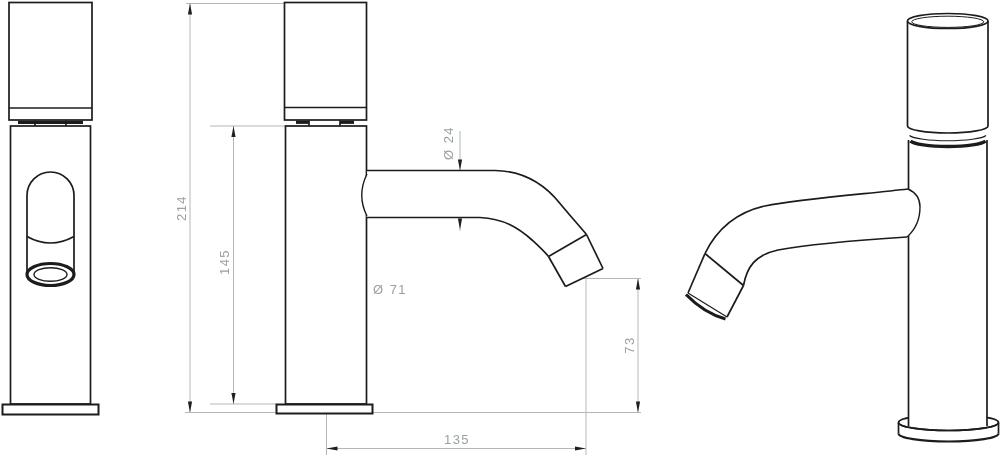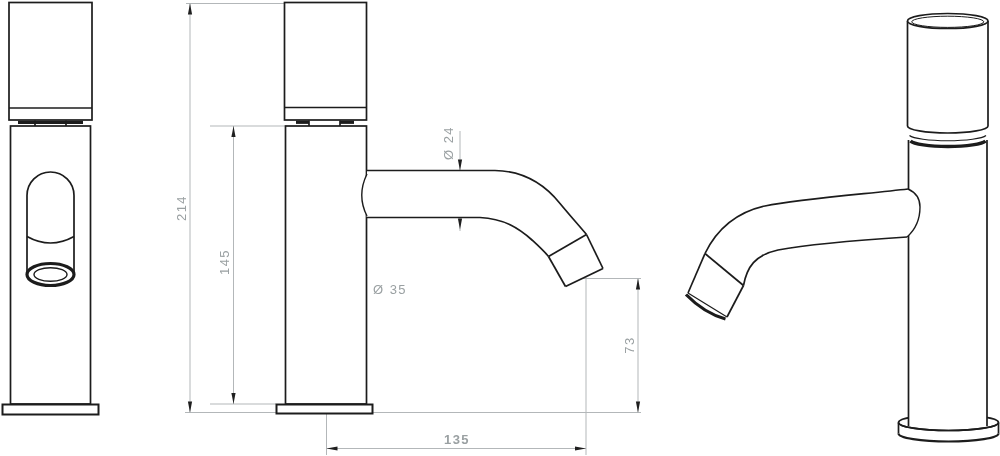--- a/index.html
+++ b/index.html
@@ -112,17 +112,17 @@
     <path d="M 907.5,21 V 126"></path>
     <path d="M 988,21 V 126"></path>
     <path d="M 907.5,126 A 40.25 7 0 0 0 988,126"></path>
     <ellipse cx="947.75" cy="21" rx="40.25" ry="7.5" fill="#ffffff"></ellipse>
     <ellipse cx="947.75" cy="21.8" rx="36" ry="5.6" stroke-width="1"></ellipse>
   </g>
 </svg>
 
   <span class="dim-text vert" style="left:181px;top:208px;">214</span>
   <span class="dim-text vert" style="left:224px;top:262px;">145</span>
-  <span class="dim-text" style="left:390px;top:289px;">Ø 35</span>
+  <span class="dim-text" style="left:390px;top:289px;">Ø 71</span>
   <span class="dim-text vert" style="left:448px;top:143px;">Ø 24</span>
   <span class="dim-text vert" style="left:629px;top:345px;">73</span>
-  <span class="dim-text" style="left:457px;top:439px;font-weight:bold;">135</span>
+  <span class="dim-text" style="left:457px;top:439px;">135</span>
 </div>
 
 </body></html>

